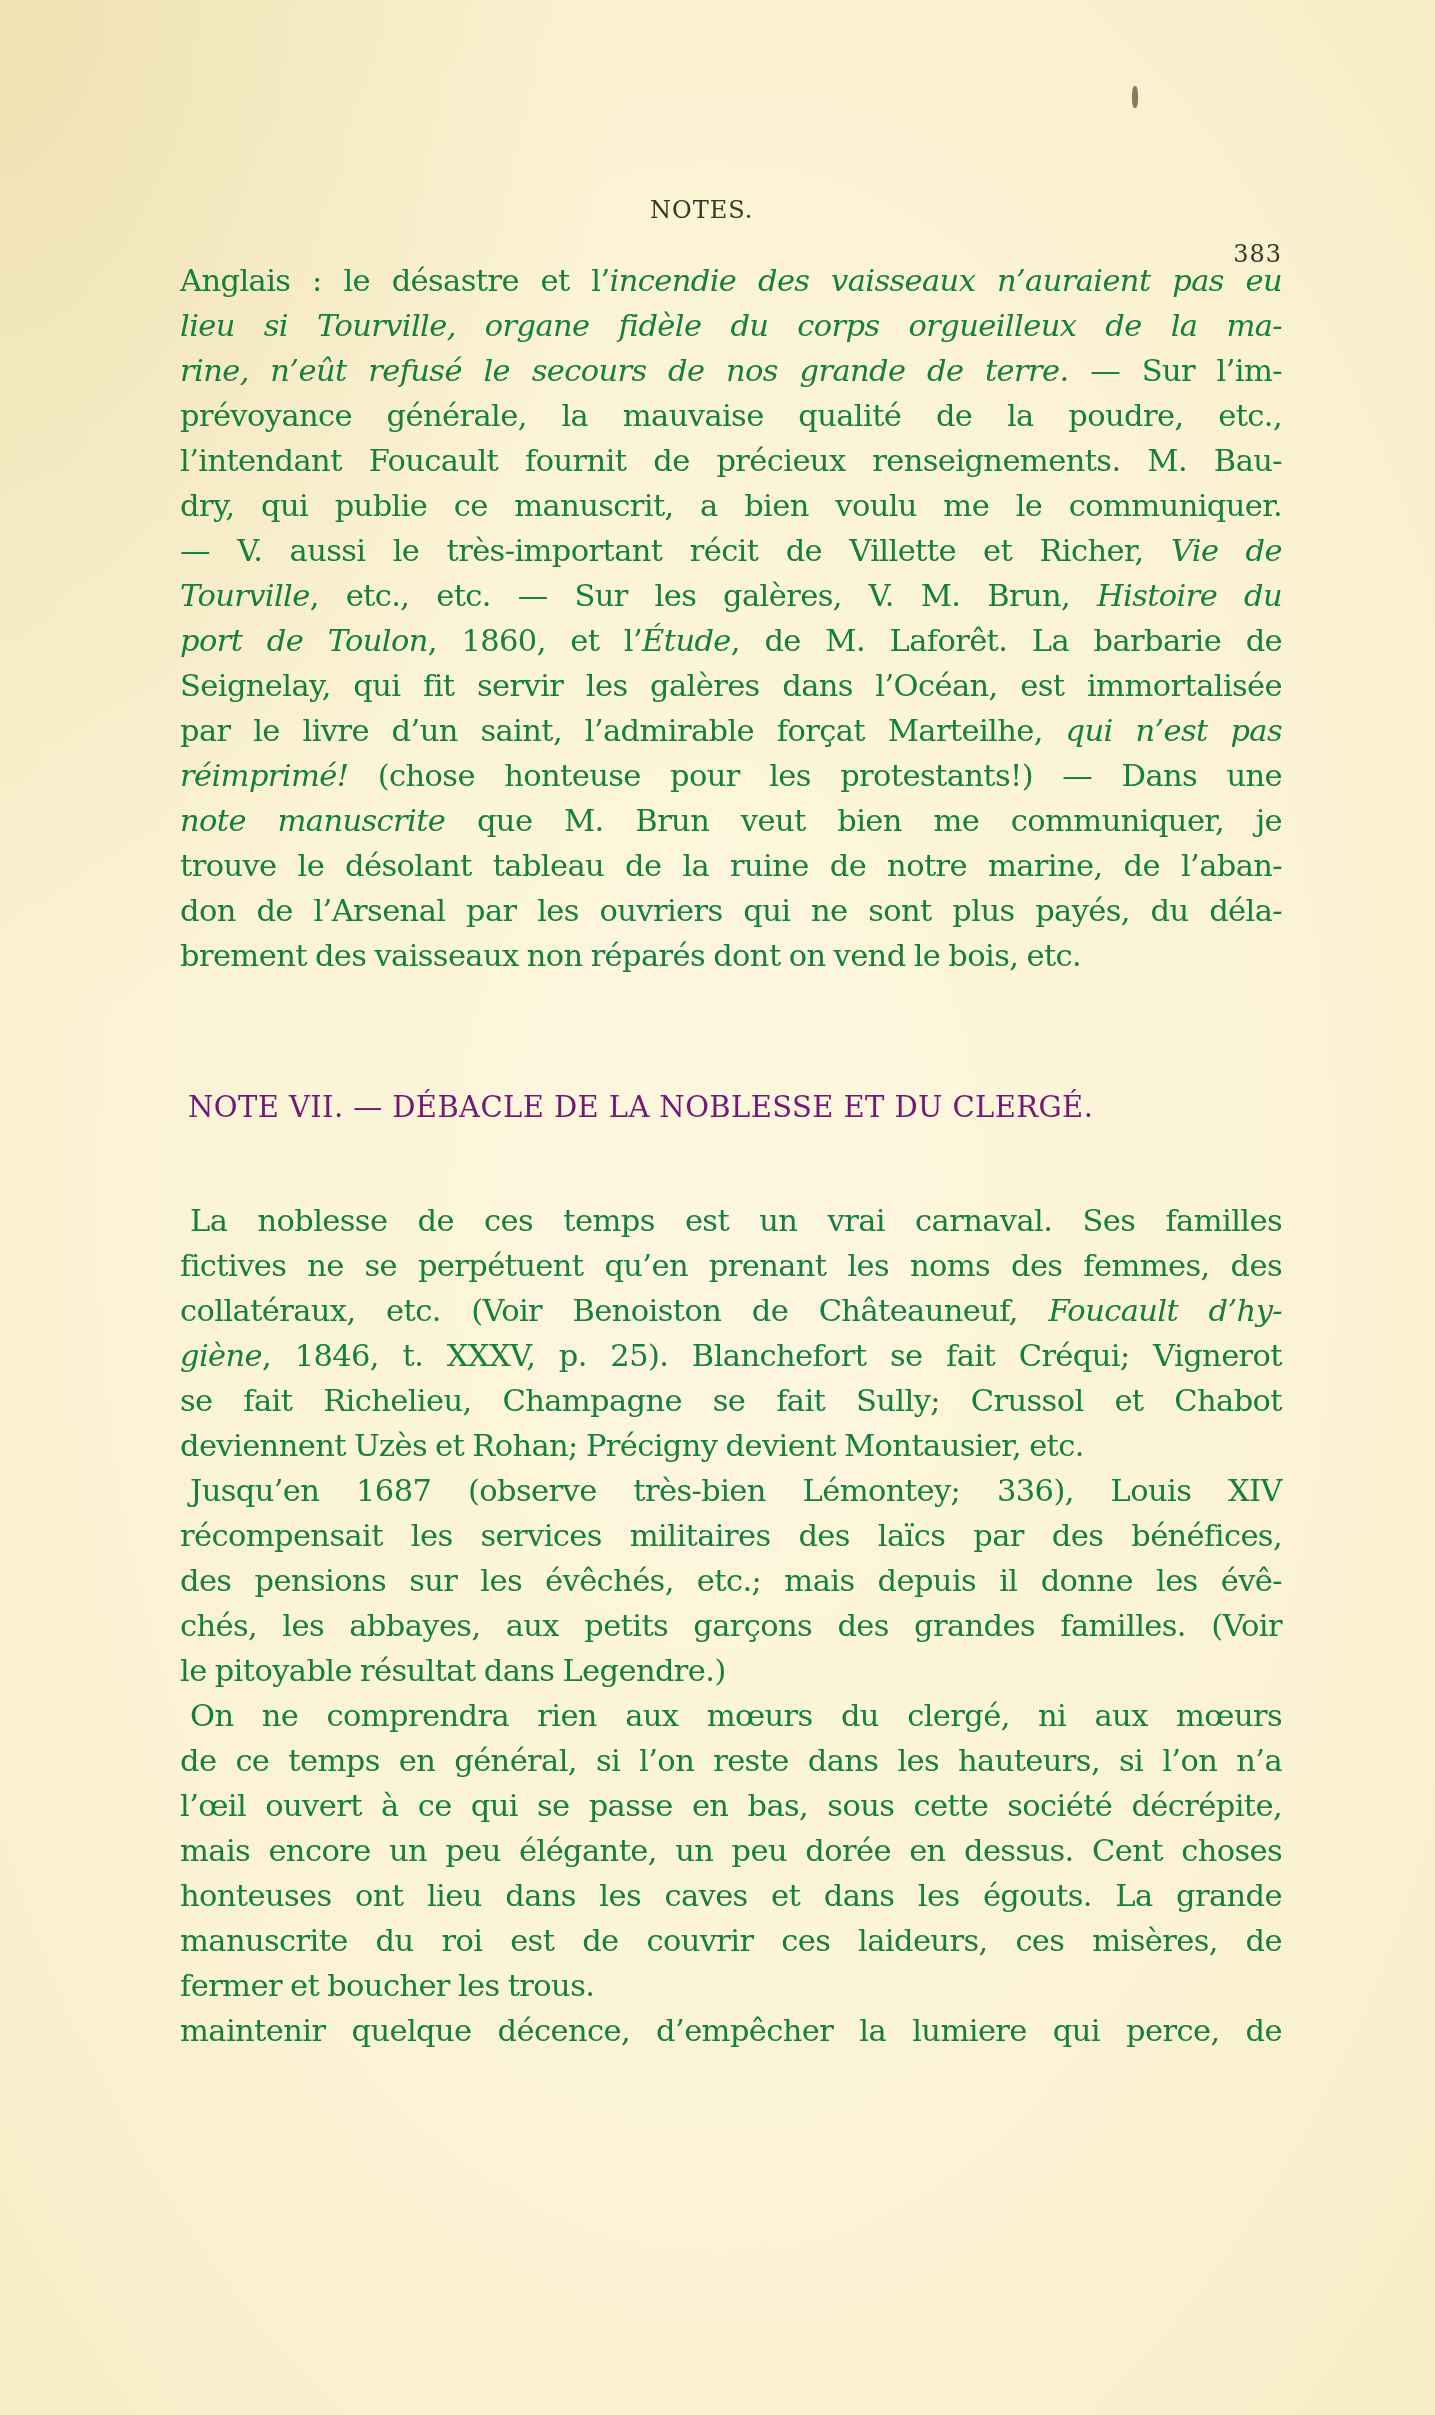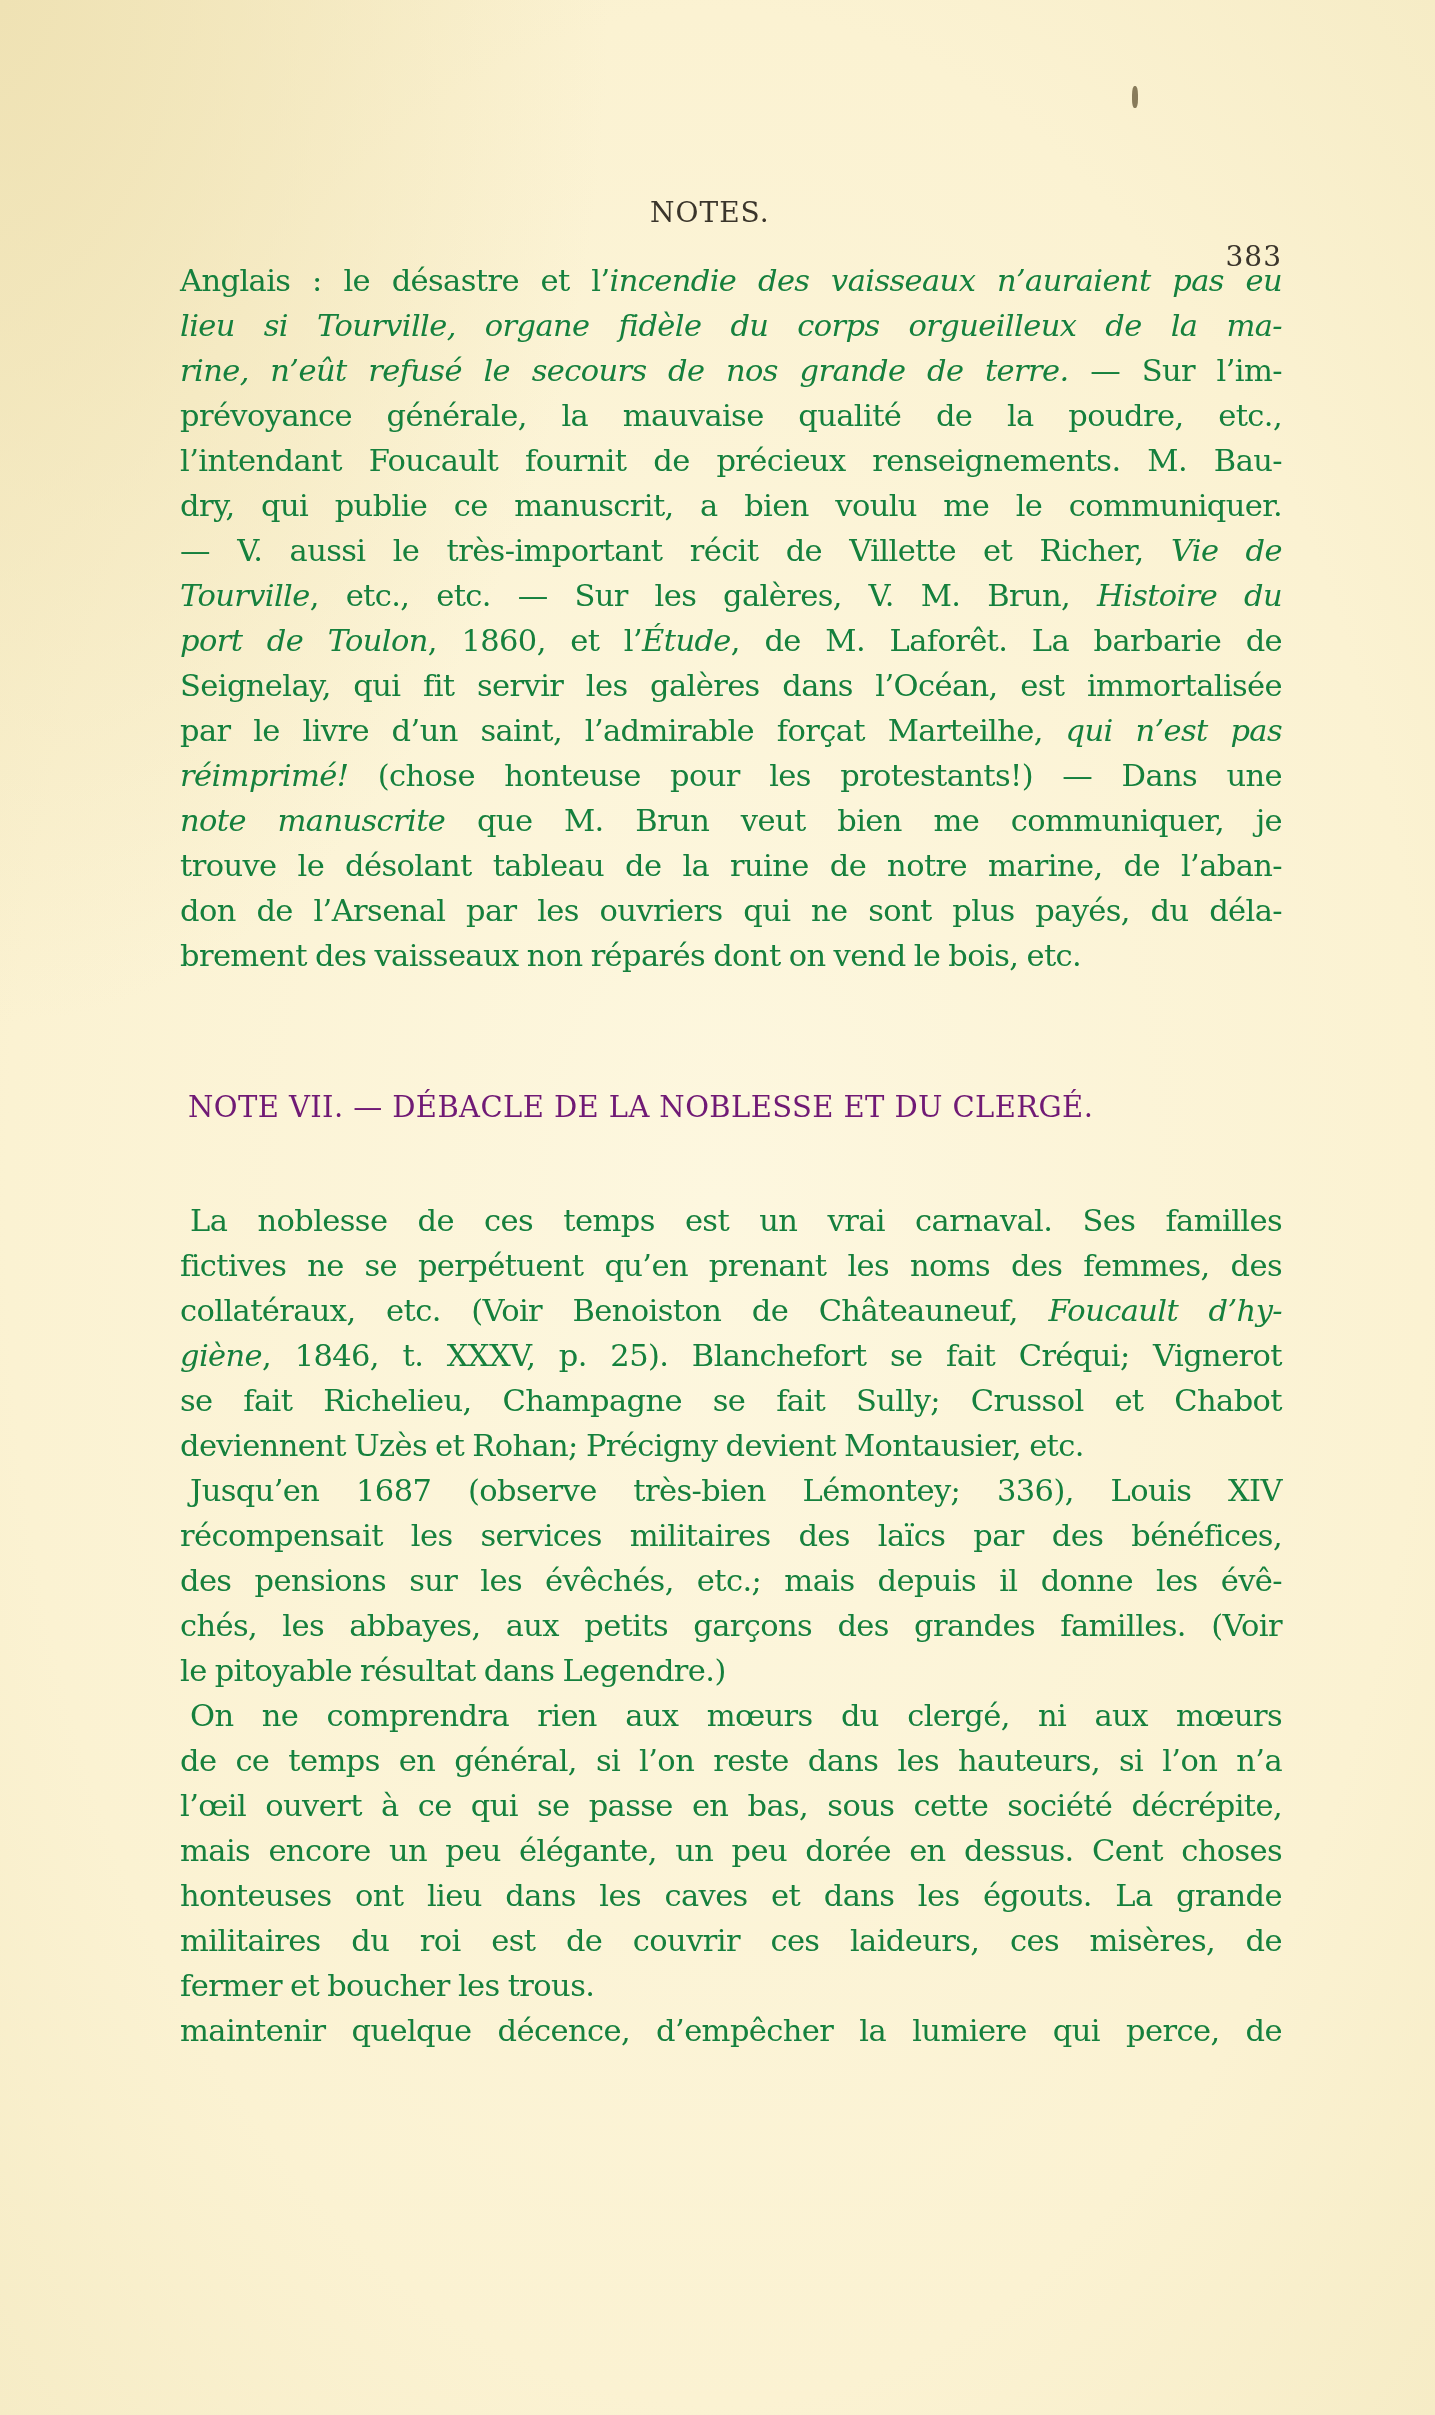--- a/index.html
+++ b/index.html
@@ -23,21 +23,21 @@
       left: 0; top: 0;
       width: 1435px;
       height: 2415px;
     }
     .running-head {
       position: absolute;
       top: 196px;
       left: 180px;
       width: 1102px;
       height: 40px;
-      font-size: 28px;
+      font-size: 24px;
       letter-spacing: 1px;
       color: #3a352b;
     }
     .running-head .title {
       position: absolute;
       left: 470px;
       top: 0;
     }
     .running-head .pageno {
       position: absolute;
@@ -136,18 +136,18 @@
     <span class="line" style="padding-left: 10px;"><span>Jusqu’en 1687 (observe très-bien Lémontey; 336), Louis XIV</span></span>
     <span class="line"><span>récompensait les services militaires des laïcs par des bénéfices,</span></span>
     <span class="line"><span>des pensions sur les évêchés, etc.; mais depuis il donne les évê-</span></span>
     <span class="line"><span>chés, les abbayes, aux petits garçons des grandes familles. (Voir</span></span>
     <span class="line last"><span>le pitoyable résultat dans Legendre.)</span></span>
     <span class="line" style="padding-left: 10px;"><span>On ne comprendra rien aux mœurs du clergé, ni aux mœurs</span></span>
     <span class="line"><span>de ce temps en général, si l’on reste dans les hauteurs, si l’on n’a</span></span>
     <span class="line"><span>l’œil ouvert à ce qui se passe en bas, sous cette société décrépite,</span></span>
     <span class="line"><span>mais encore un peu élégante, un peu dorée en dessus. Cent choses</span></span>
     <span class="line"><span>honteuses ont lieu dans les caves et dans les égouts. La grande</span></span>
-    <span class="line"><span>militaires du roi est de couvrir ces laideurs, ces misères, de</span></span>
+    <span class="line"><span>manuscrite du roi est de couvrir ces laideurs, ces misères, de</span></span>
     <span class="line last"><span>fermer et boucher les trous.</span></span>
     <span class="line"><span>maintenir quelque décence, d’empêcher la lumiere qui perce, de</span></span>
   </div>
 
 </div>
 
 </body></html>

